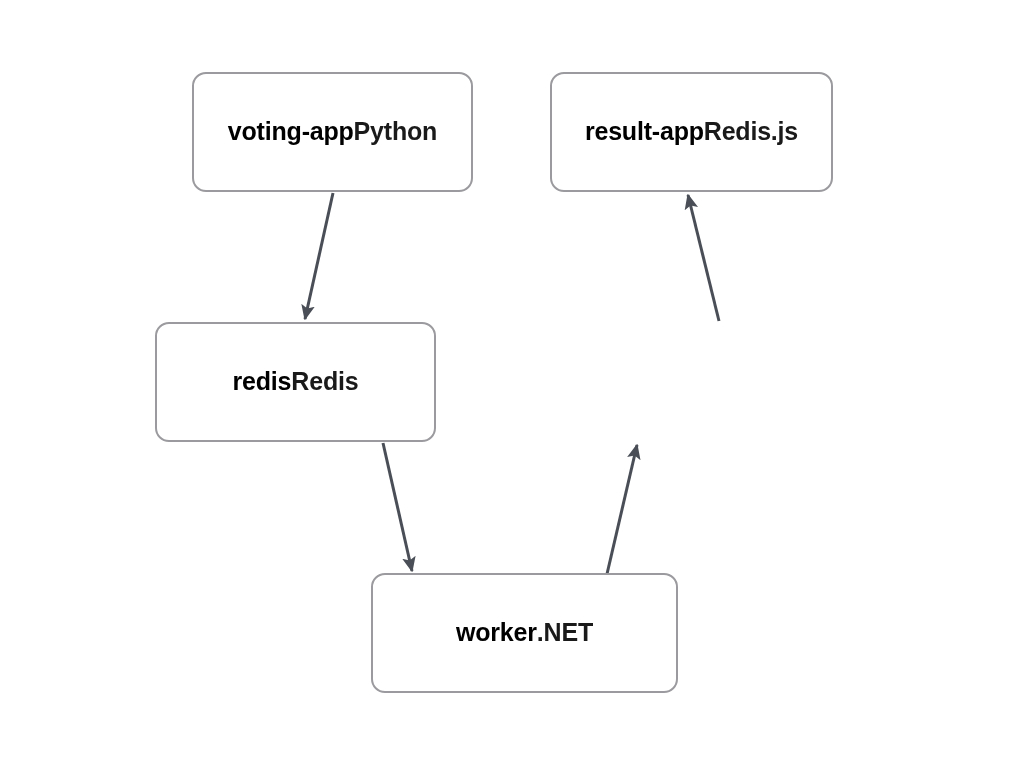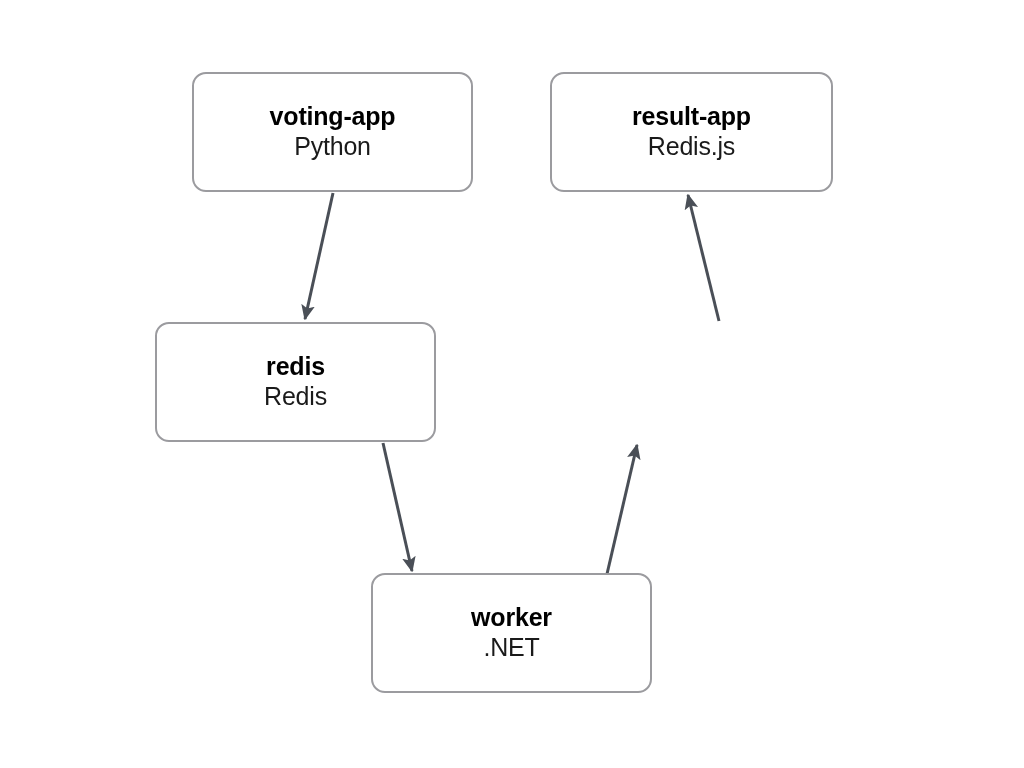--- a/index.html
+++ b/index.html
@@ -26,35 +26,35 @@
     width: 1024px;
     height: 768px;
   }
   .node {
     position: absolute;
     box-sizing: border-box;
     background: #ffffff;
     border: 2px solid #9b9b9f;
     border-radius: 14px;
     display: flex;
-    flex-direction: column;
+    flex-direction: row;
     align-items: center;
     justify-content: center;
     z-index: 2;
   }
   .node-title {
     font-size: 25px;
     font-weight: bold;
     color: #000000;
     line-height: 1.18;
     letter-spacing: -0.2px;
   }
   .node-subtitle {
     font-size: 25px;
-    font-weight: normal;
+    font-weight: bold;
     color: #1a1a1a;
     line-height: 1.25;
     letter-spacing: -0.2px;
   }
 </style>
 </head>
 <body>
 
 <div id="canvas" style="background: rgb(255, 255, 255);">
 
@@ -79,18 +79,18 @@
     <div class="node-title">result-app</div>
     <div class="node-subtitle">Redis.js</div>
   </div>
 
   <div class="node" id="node-redis" style="left: 155px; top: 322px; width: 281px; height: 120px; border-color: rgb(155, 155, 159); background: rgb(255, 255, 255);">
     <div class="node-title">redis</div>
     <div class="node-subtitle">Redis</div>
   </div>
 
 
-  <div class="node" id="node-worker" style="left: 371px; top: 573px; width: 281px; height: 120px; border-color: rgb(155, 155, 159); background: rgb(255, 255, 255);">
+  <div class="node" id="node-worker" style="left: 371px; top: 573px; width: 307px; height: 120px; border-color: rgb(155, 155, 159); background: rgb(255, 255, 255);">
     <div class="node-title">worker</div>
     <div class="node-subtitle">.NET</div>
   </div>
 
 </div>
 
 </body></html>

